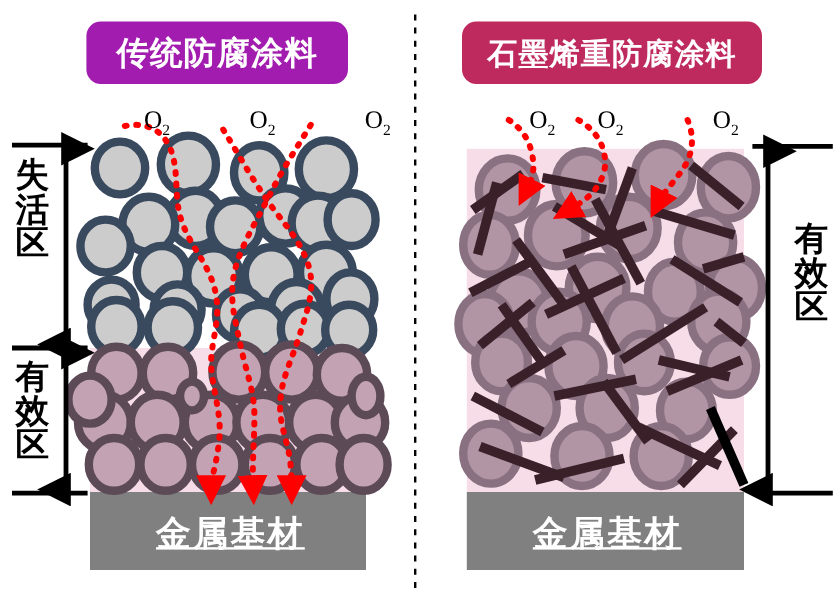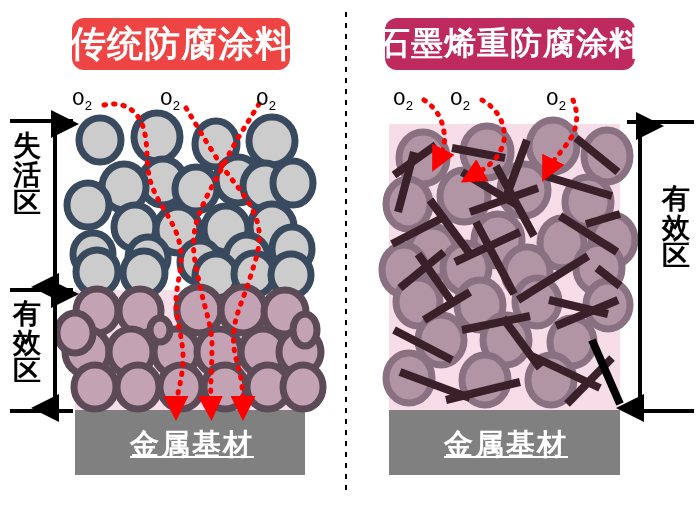--- a/index.html
+++ b/index.html
@@ -17,27 +17,27 @@
     position:absolute;
     border-radius:12px;
     display:flex;align-items:center;justify-content:center;
     color:#ffffff;
     font-weight:bold;
     letter-spacing:1px;
     white-space:nowrap;
   }
   #banner-left{
     left:72px;top:18px;width:218px;height:52px;
-    background:#ef4444;
-    font-size:36px;
+    background:#a21caf;
+    font-size:27px;
   }
   #banner-right{
     left:385px;top:18px;width:250px;height:52px;
     background:#bf2a5e;
-    font-size:32px;
+    font-size:25px;
   }
 
   .zone-label{
     position:absolute;
     font-weight:bold;
     color:#000000;
     text-align:center;
     line-height:1.02;
     font-size:28px;
     white-space:pre-line;
@@ -53,24 +53,25 @@
     font-size:29px;
     letter-spacing:2px;
     white-space:nowrap;
     text-decoration:underline;
   }
   #substrate-text-left{left:96px;top:425px;width:192px;text-align:center;}
   #substrate-text-right{left:410px;top:425px;width:192px;text-align:center;}
 
   .o2-label{
     position:absolute;
-    font-family:Liberation Mono, monospace;
+    font-family:Liberation Serif, serif;
     font-size:21px;
     color:#000000;
     white-space:nowrap;
+    margin-left:48px;
   }
   .o2-label sub{font-size:13px;}
 </style>
 </head>
 <body>
 
 <div id="stage">
 
   <svg id="scene" viewBox="0 0 700 505">
     <defs>

